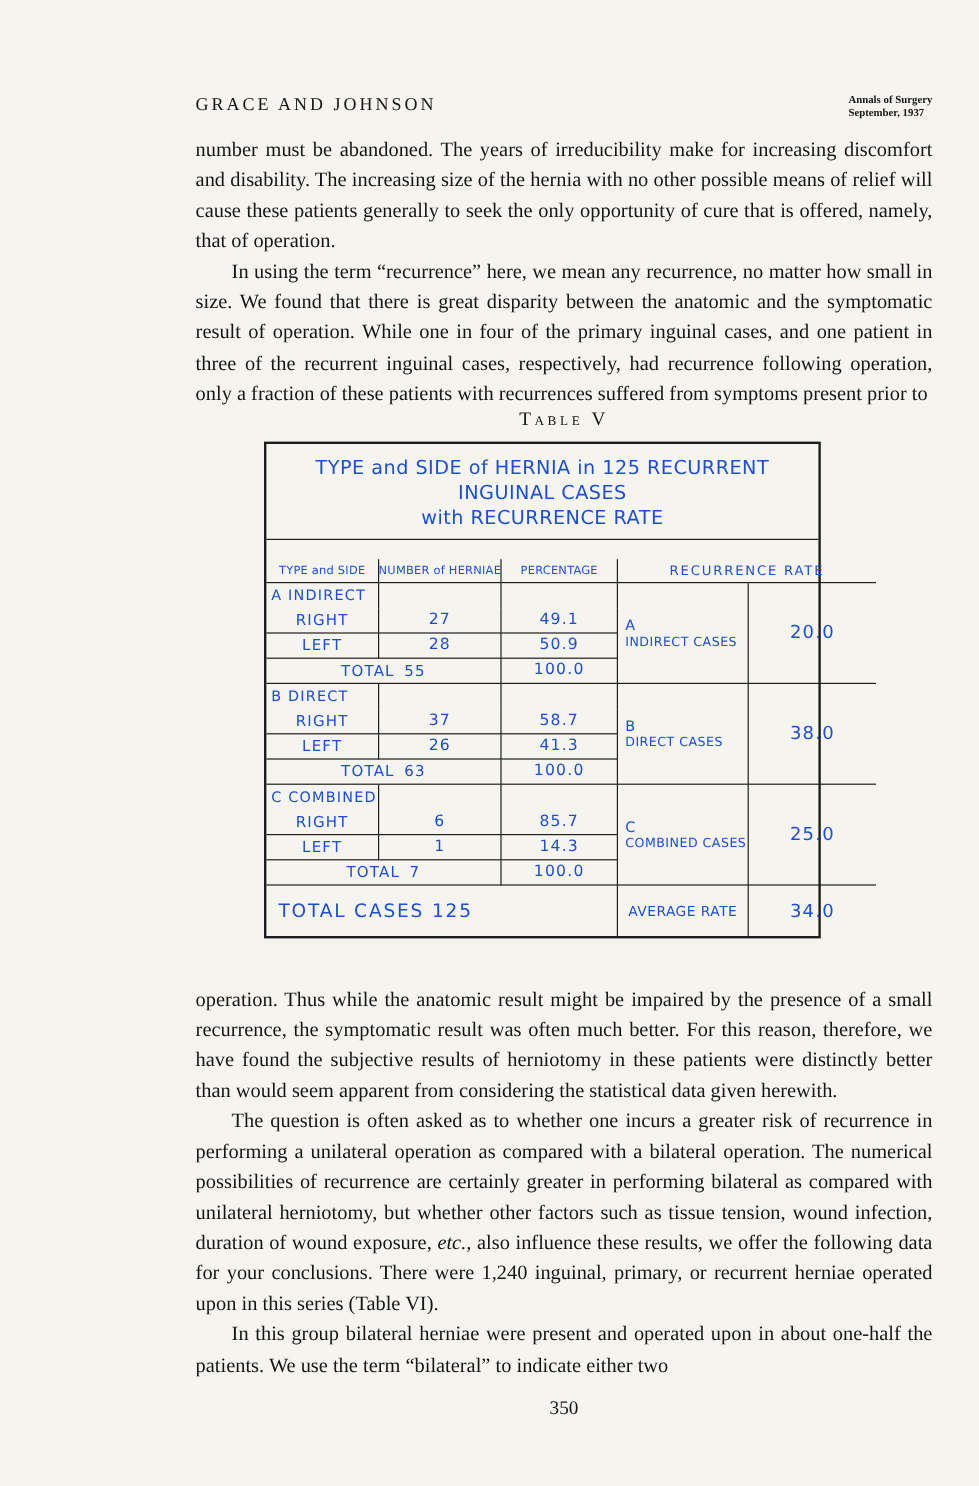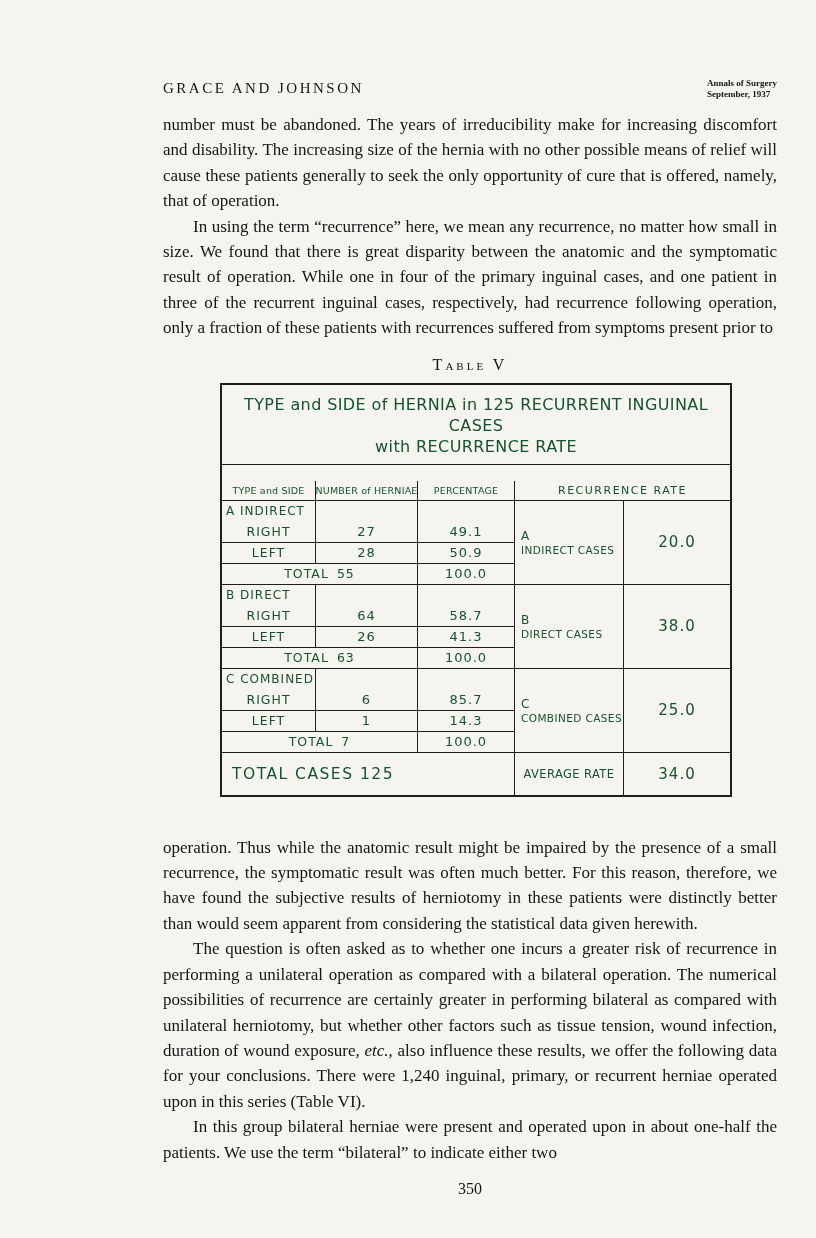--- a/index.html
+++ b/index.html
@@ -11,26 +11,26 @@
   }
   .content { position:absolute; left:163px; top:72px; width:614px; }
 
   .page-header { position:relative; height:40px; }
   .running-title { text-align:left; font-size:15px; letter-spacing:2.5px; padding-top:8px; }
   .journal-info { position:absolute; right:0; top:6px; font-size:9px; font-weight:bold; line-height:10.5px; }
 
   .para { font-size:17px; line-height:25.4px; text-align:justify; }
   .para.indent { text-indent:30px; }
 
-  .table-label { text-align:center; font-variant:small-caps; font-size:16px; letter-spacing:3px; margin-top:15px; }
+  .table-label { text-align:center; font-variant:small-caps; font-size:16px; letter-spacing:3px; }
 
   
   .htable {
-    width:512px; margin-top:9px; margin-left:57px;
-    border:2px solid #1e1e1e; font-family:"DejaVu Sans", sans-serif; color:#14532d;
+    width:464px; margin-top:9px; margin-left:57px;
+    border:2px solid #1e1e1e; font-family:"DejaVu Sans", sans-serif; color:#1d4ed8;
   }
   .htable-title { border-bottom:1.5px solid #1e1e1e; text-align:center; padding:9px 3px 7px; font-size:16px; line-height:21px; letter-spacing:0.4px; }
   .hgrid { display:grid; grid-template-columns:94px 102px 97px 109px 106px; }
   .c { display:flex; align-items:center; justify-content:center; min-height:21px; font-size:12.5px; letter-spacing:1px; }
   .br { border-right:1.5px solid #1e1e1e; }
   .bb { border-bottom:1.5px solid #1e1e1e; }
   .hc { font-size:9.5px; letter-spacing:0.2px; white-space:nowrap; overflow:hidden; min-height:20px;margin-top:16px; }
   .rrhead { grid-column:span 2; font-size:11px; letter-spacing:1.5px; }
   .gl { justify-content:flex-start; padding-left:4px; font-size:12px; }
   .num { font-size:13px; }
@@ -100,21 +100,21 @@
 
         <div class="c gl br">B DIRECT</div>
         <div class="c br"></div>
         <div class="c br"></div>
         <div class="c rl br bb">
           <span class="letter">B</span>
           <span class="name">DIRECT CASES</span>
         </div>
         <div class="c rv bb">38.0</div>
         <div class="c br bb">RIGHT</div>
-        <div class="c num br bb">64</div>
+        <div class="c num br bb">37</div>
         <div class="c num br bb">58.7</div>
         <div class="c br bb">LEFT</div>
         <div class="c num br bb">26</div>
         <div class="c num br bb">41.3</div>
         <div class="c tot br bb">
           <span>TOTAL</span>
           <span>63</span>
         </div>
         <div class="c num br bb">100.0</div>
 

